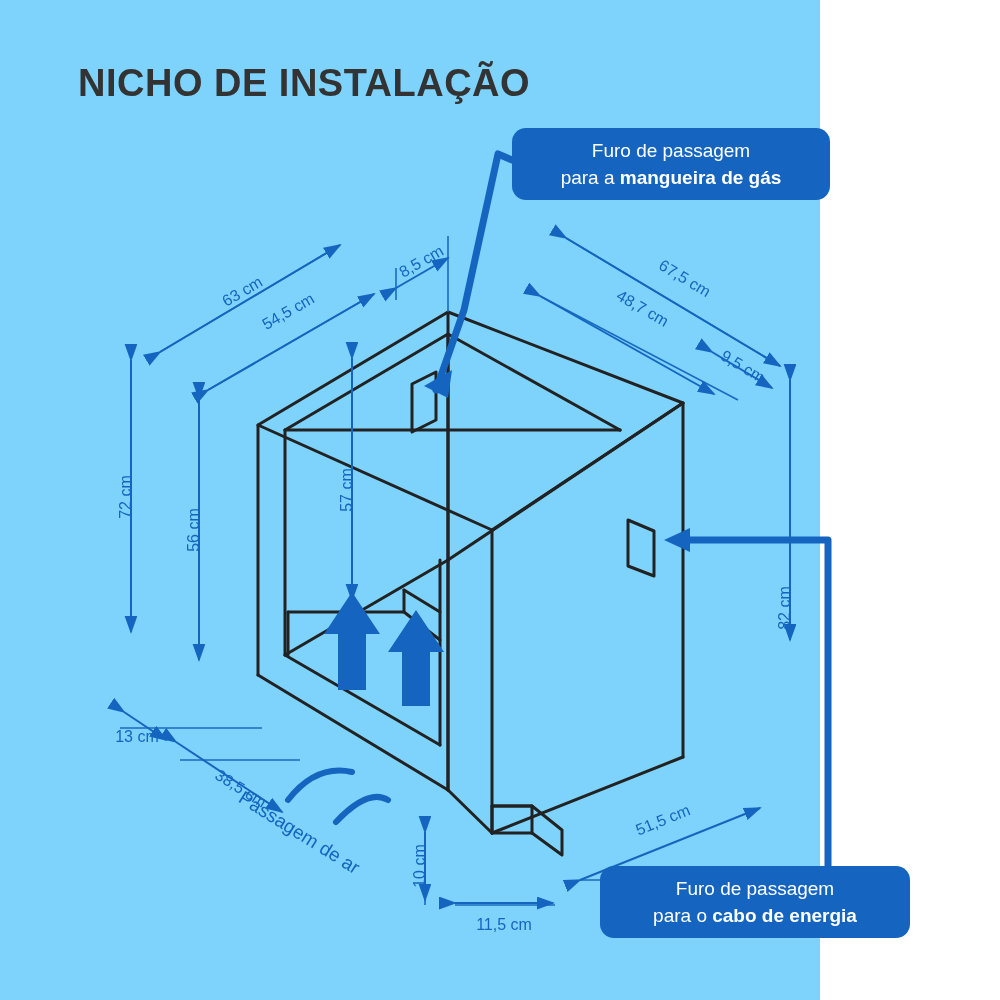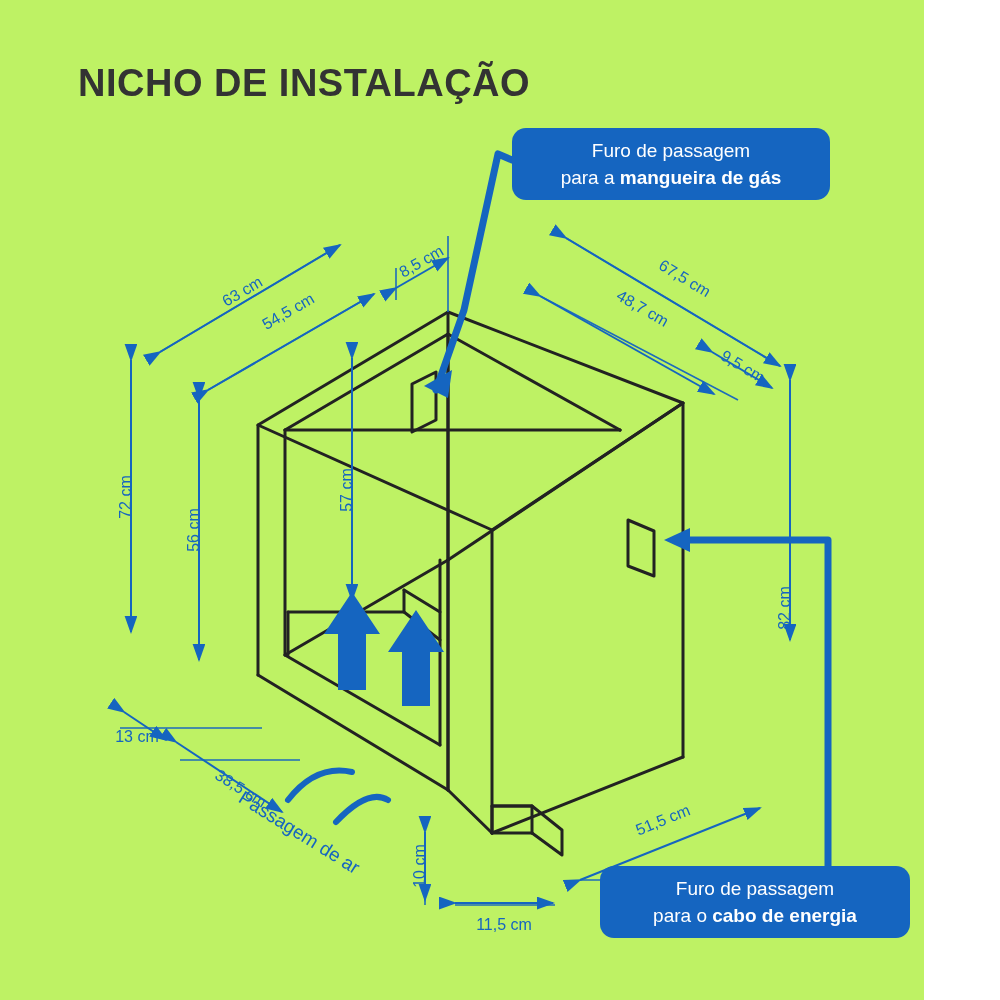--- a/index.html
+++ b/index.html
@@ -9,23 +9,23 @@
   }
   body {
     width: 1000px;
     height: 1000px;
     font-family: "Liberation Sans", sans-serif;
     position: relative;
     overflow: hidden;
   }
   #stage {
     position: relative;
-    width: 924px;
+    width: 820px;
     height: 1000px;
-    background: #bef264;
+    background: #7dd3fc;
   }
   #title {
     position: absolute;
     left: 78px;
     top: 62px;
     font-size: 38px;
     font-weight: bold;
     letter-spacing: 0.5px;
     color: #333333;
     font-family: "Liberation Sans", sans-serif;

